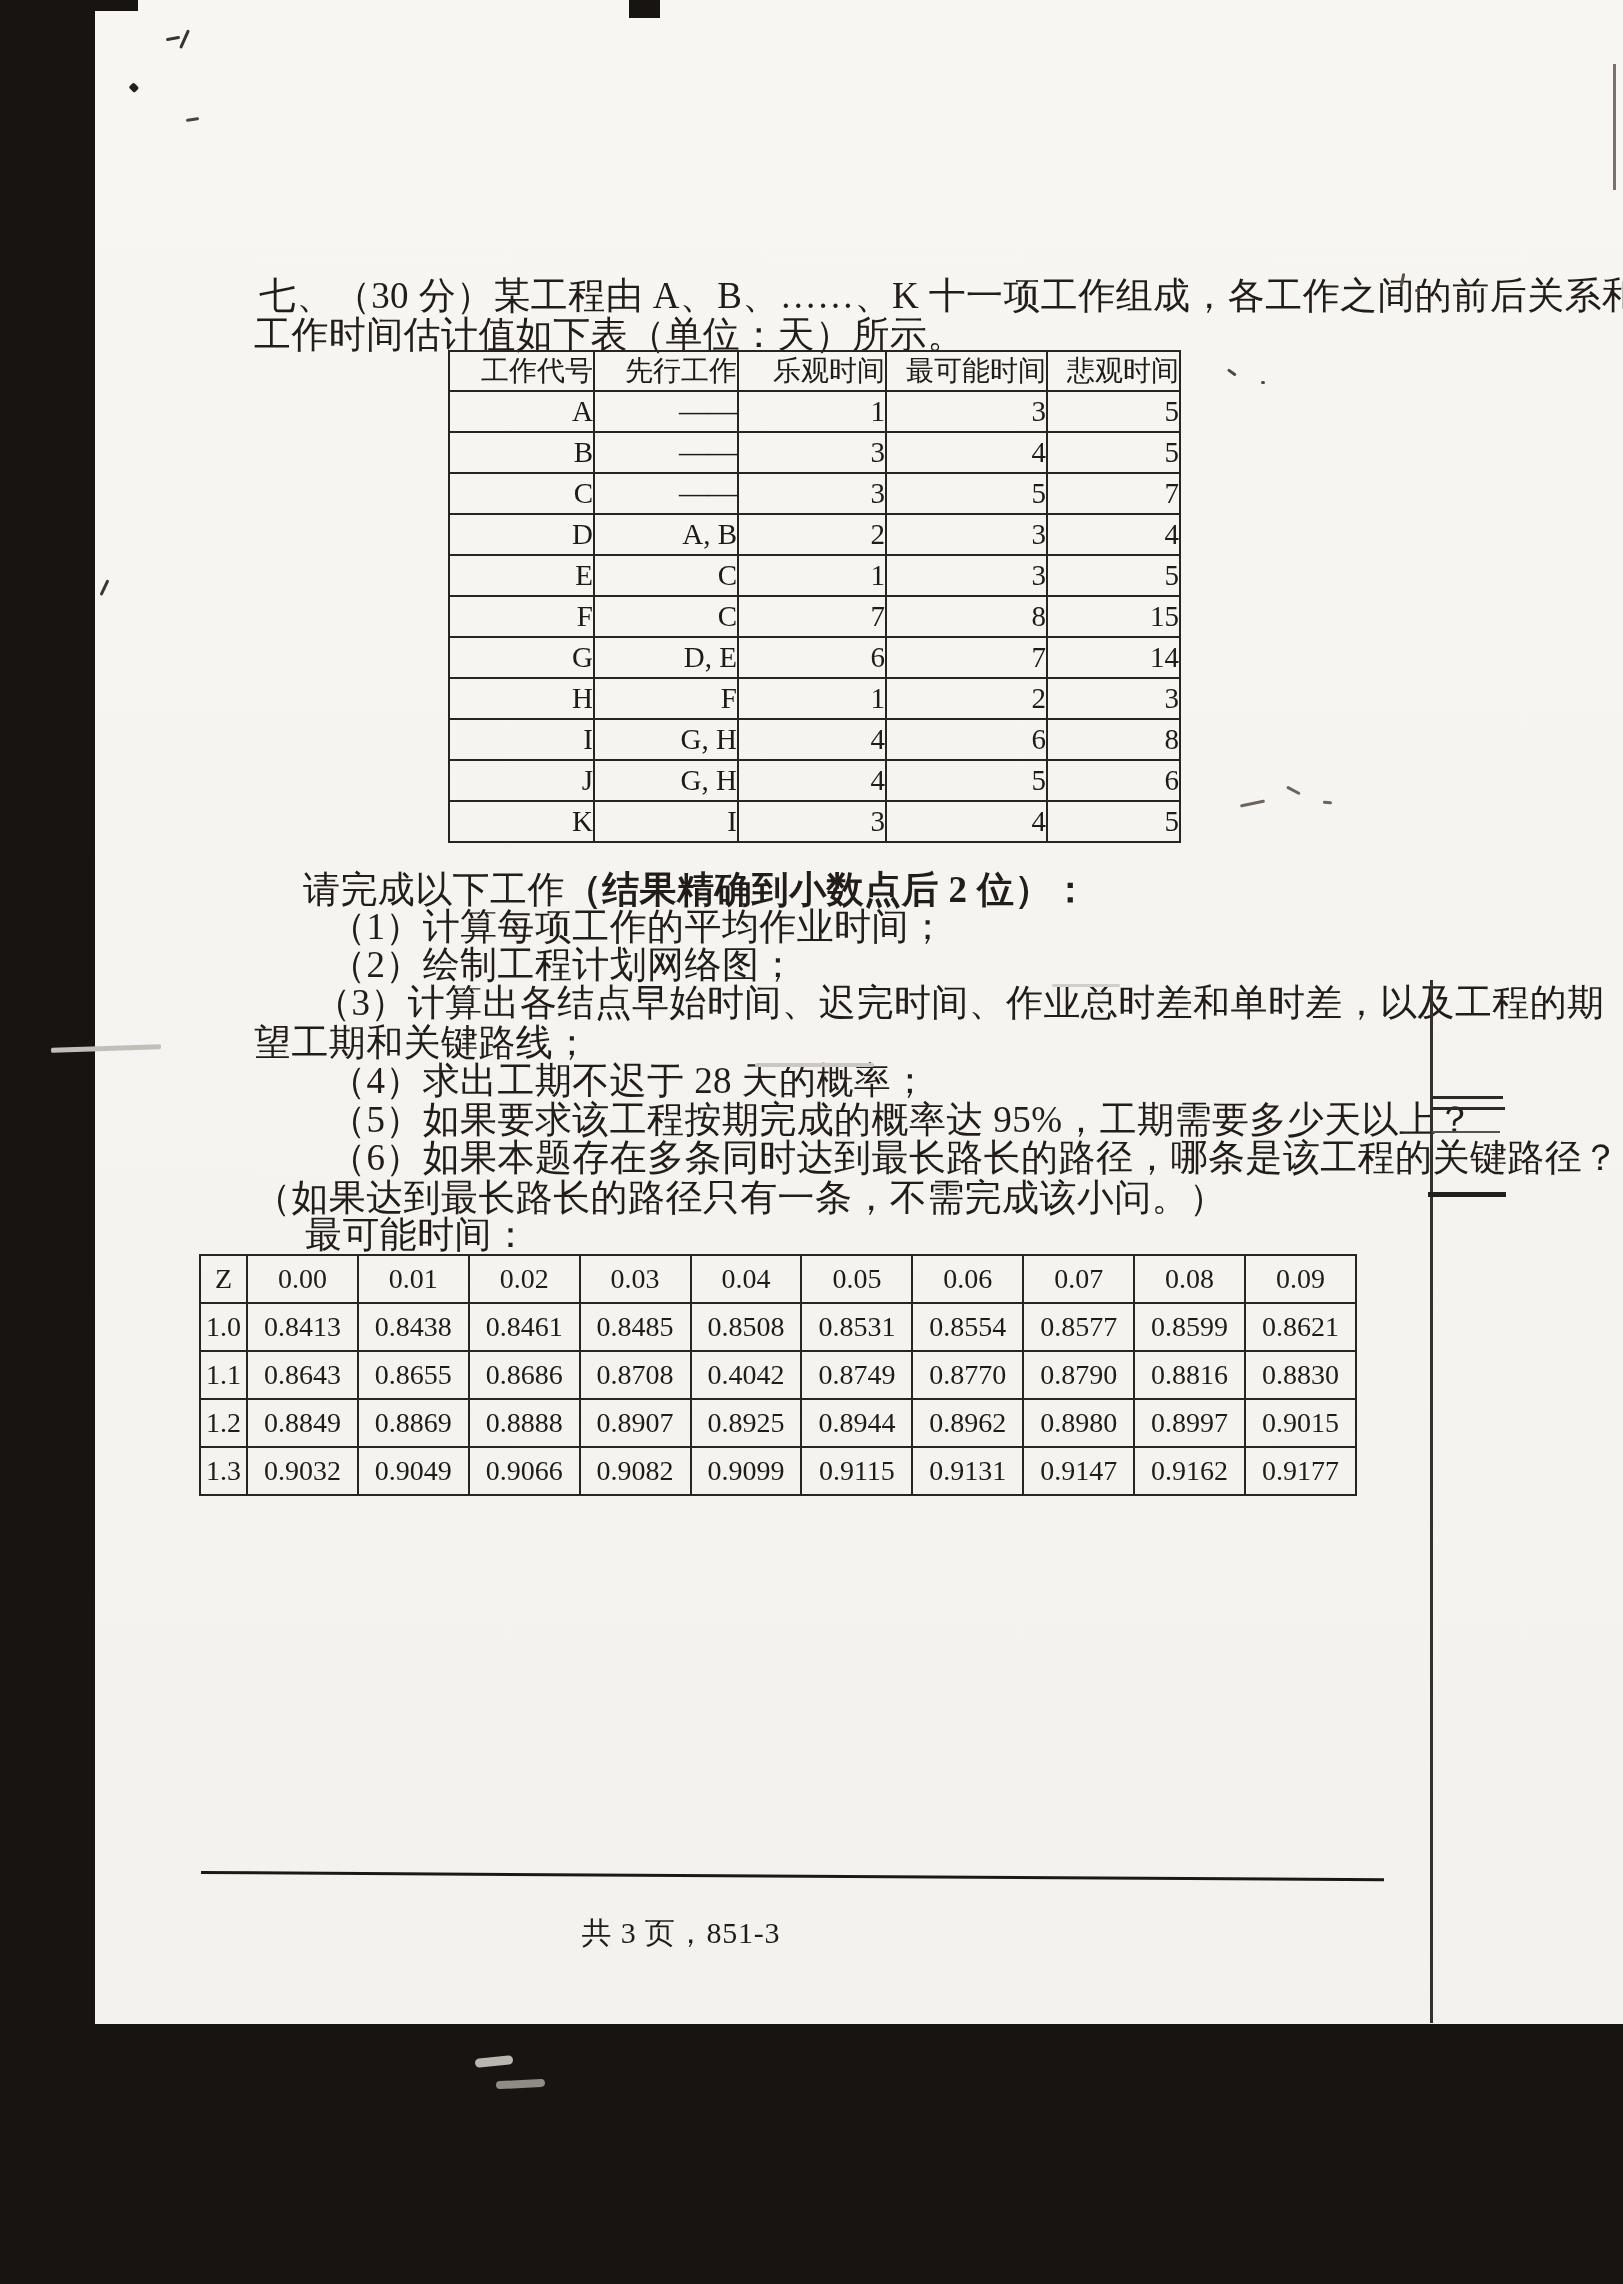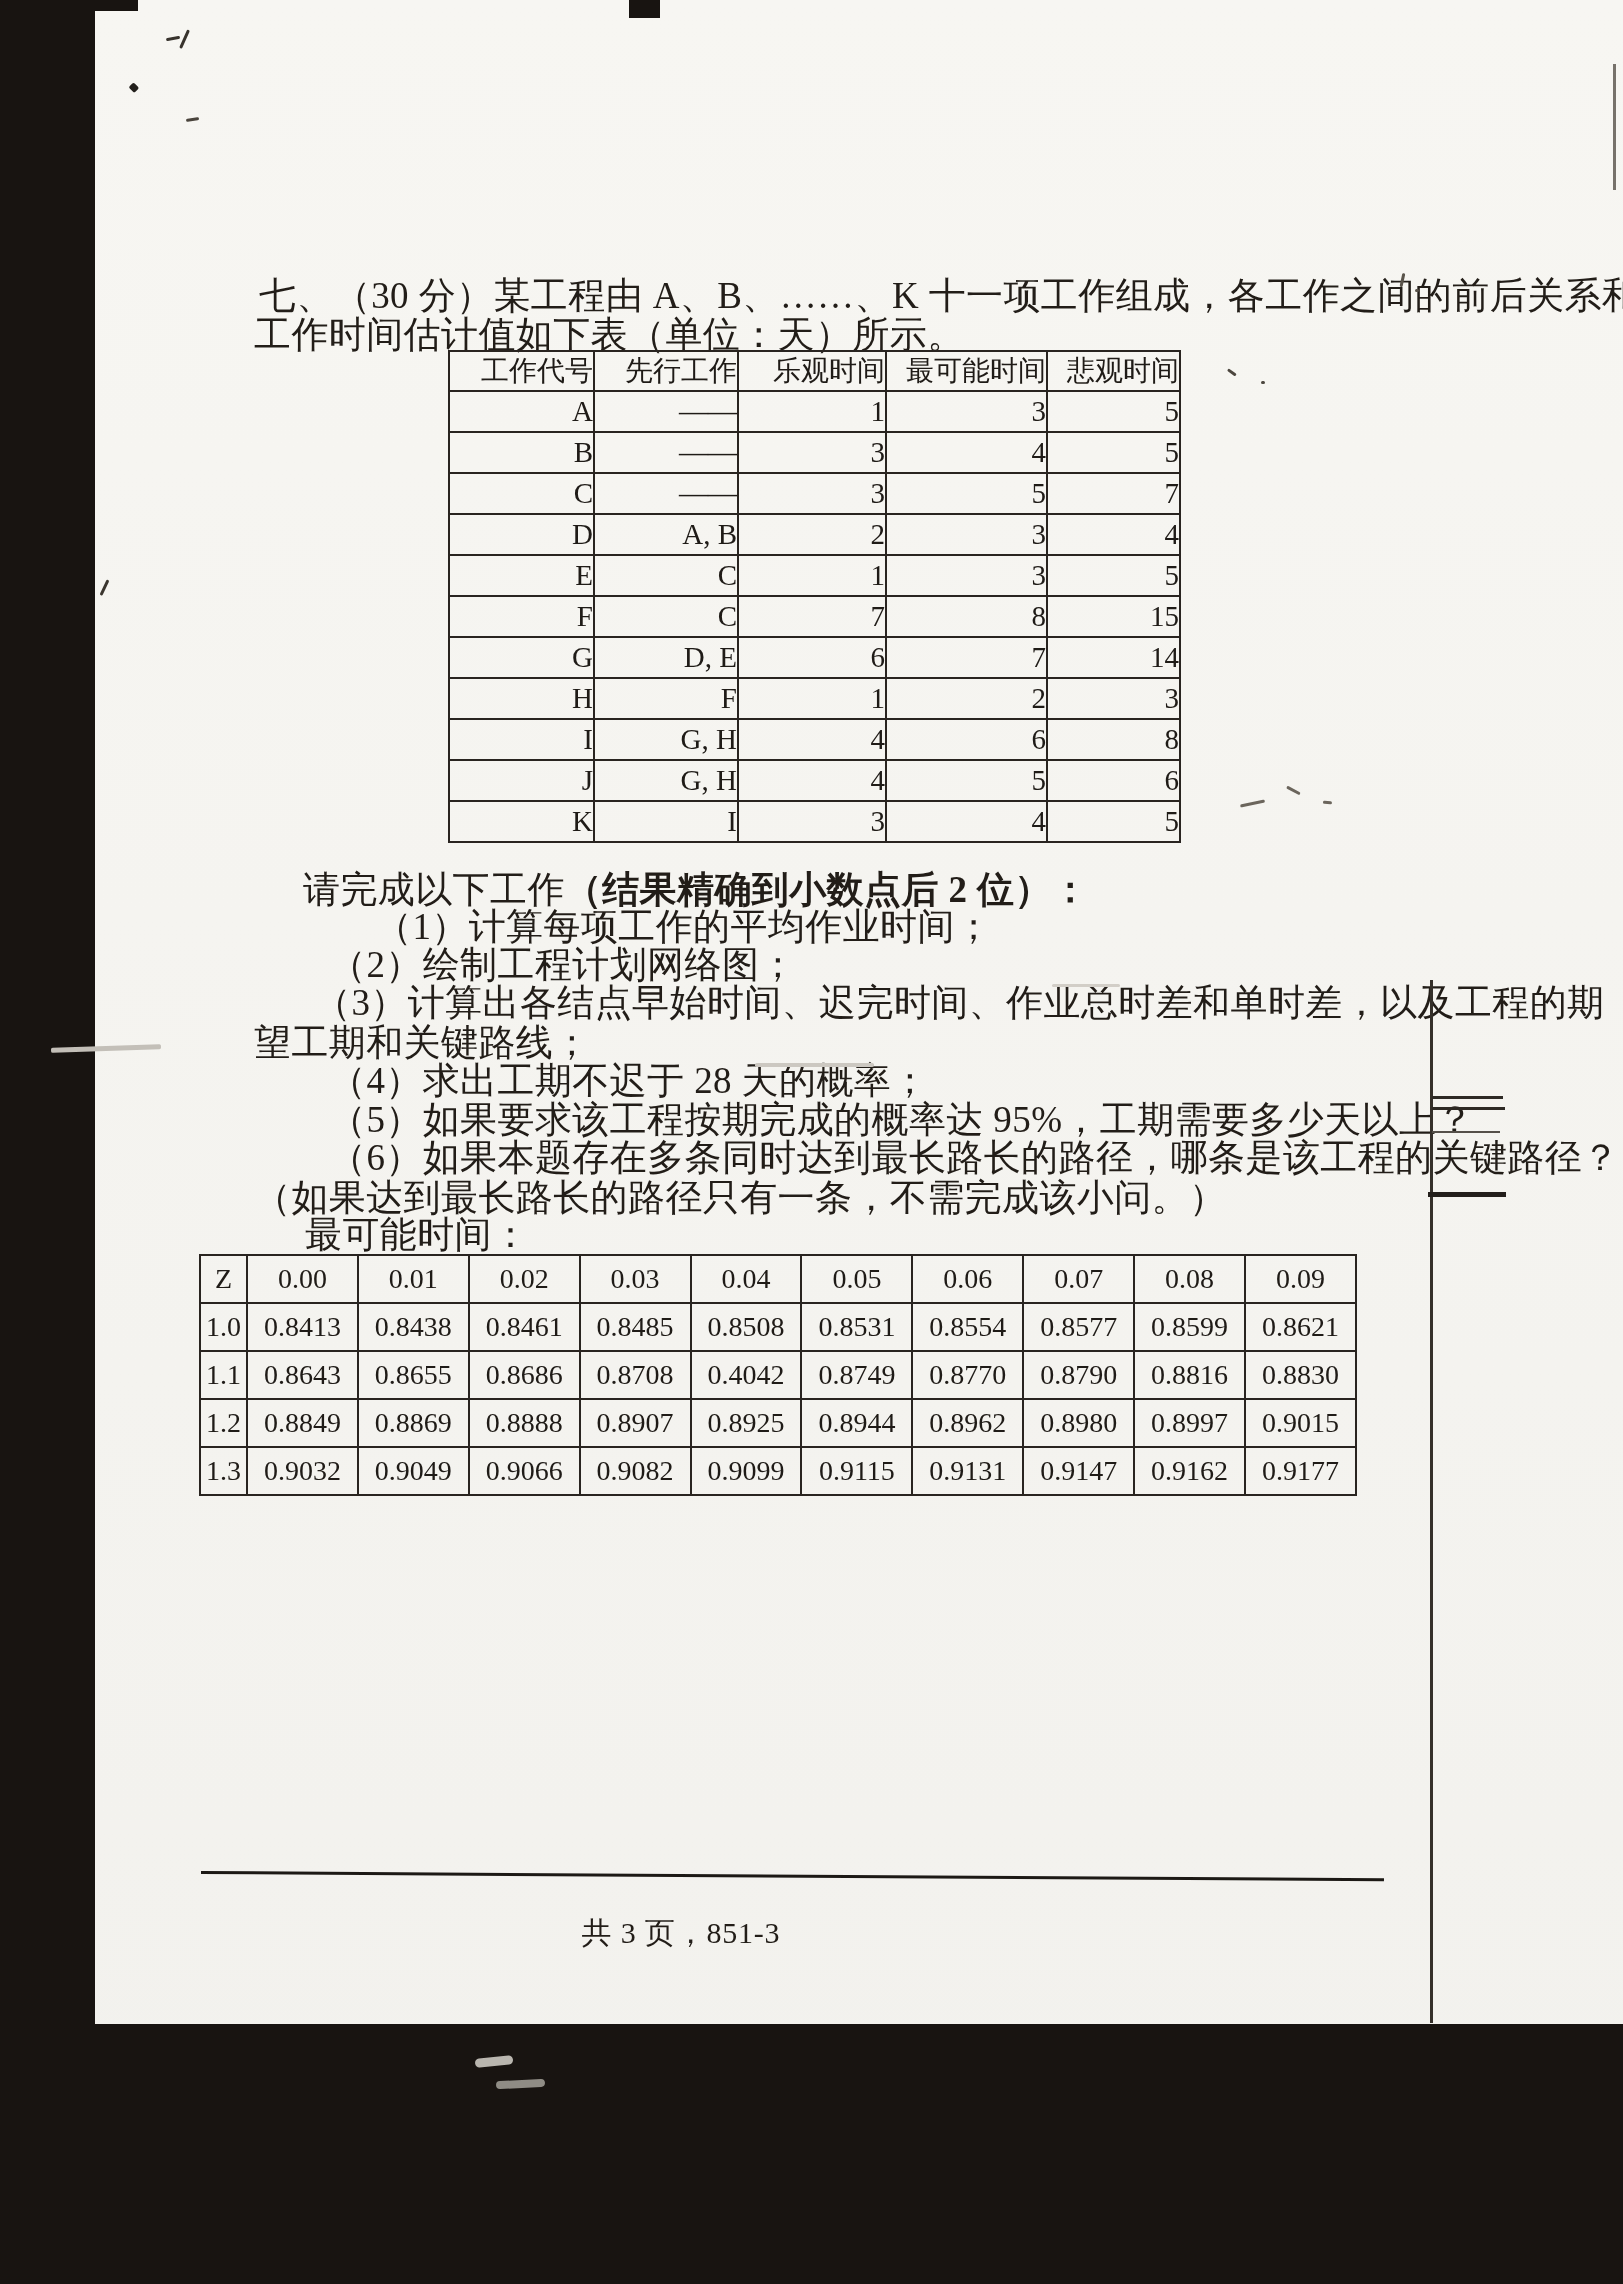--- a/index.html
+++ b/index.html
@@ -143,21 +143,21 @@
           <td>K</td>
           <td>I</td>
           <td>3</td>
           <td>4</td>
           <td>5</td>
         </tr>
       </tbody>
     </table>
 
   <div class="line" style="left:303px;top:871px;"><span>请完成以下工作</span><span class="b">（结果精确到小数点后 2 位）：</span></div>
-  <div class="line" style="left:329px;top:908px;margin-left:46px;">（1）计算每项工作的平均作业时间；</div>
+  <div class="line" style="left:329px;top:908px;">（1）计算每项工作的平均作业时间；</div>
   <div class="line" style="left:329px;top:946px;">（2）绘制工程计划网络图；</div>
   <div class="line" style="left:314px;top:984px;">（3）计算出各结点早始时间、迟完时间、作业总时差和单时差，以及工程的期</div>
   <div class="line" style="left:254px;top:1024px;">望工期和关键路线；</div>
   <div class="line" style="left:329px;top:1062px;">（4）求出工期不迟于 28 天的概率；</div>
   <div class="line" style="left:329px;top:1101px;">（5）如果要求该工程按期完成的概率达 95%，工期需要多少天以上？</div>
   <div class="line" style="left:329px;top:1139px;">（6）如果本题存在多条同时达到最长路长的路径，哪条是该工程的关键路径？</div>
   <div class="line" style="left:254px;top:1179px;">（如果达到最长路长的路径只有一条，不需完成该小问。）</div>
   <div class="line" style="left:305px;top:1216px;">最可能时间：</div>
 
   <table id="z-table">

